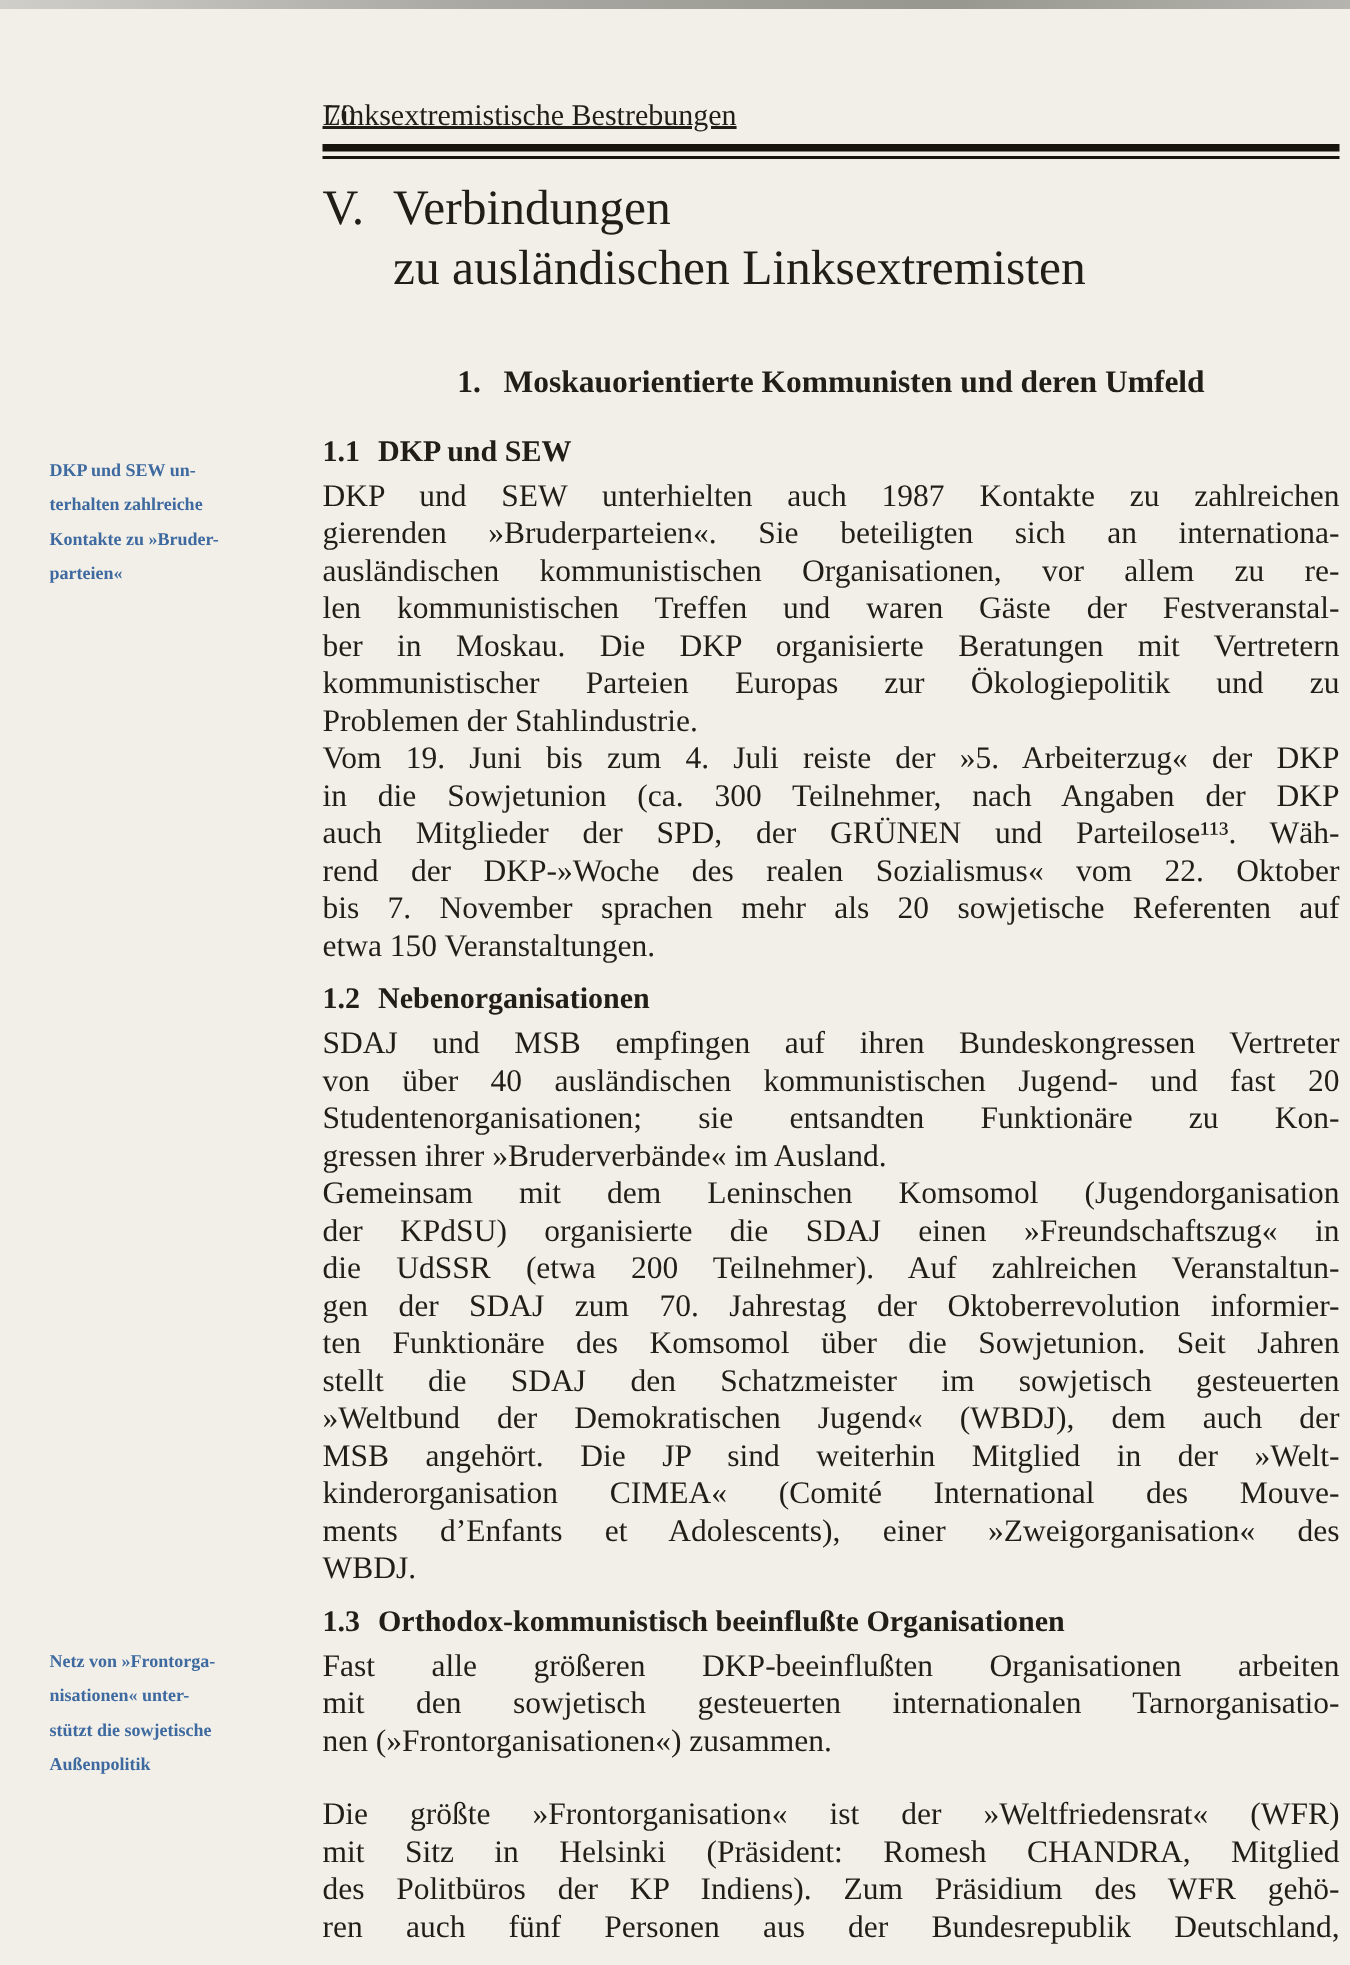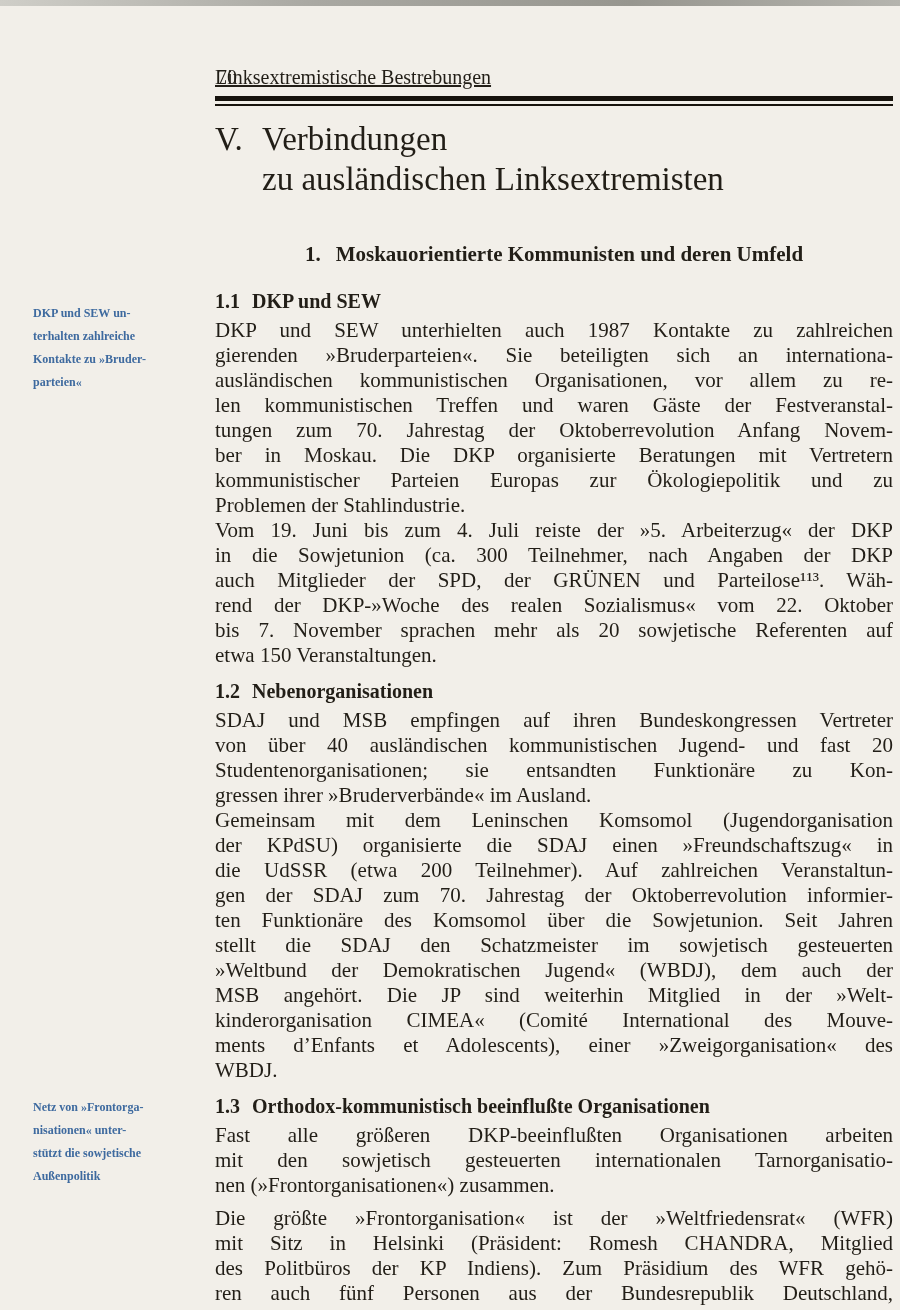--- a/index.html
+++ b/index.html
@@ -44,21 +44,21 @@
   .sub-head { font-weight: bold; font-size: 20px; line-height: 26px; }
   .sub-head .num { display: inline-block; margin-right: 12px; }
 
   #sec1-head { margin-top: 42px; }
   #head-1-1 { margin-top: 21px; }
   #head-1-2 { margin-top: 10px; }
   #head-1-3 { margin-top: 10px; }
 
   .para { margin-top: 4px; }
   .para + .para { margin-top: 0; }
-  .para.gap-before { margin-top: 8px; }
+  .para.gap-before { margin-top: 24px; }
   .para .line {
     font-size: 21px; line-height: 25px;
     white-space: nowrap;
     text-align: justify; text-align-last: justify;
     width: 678px;
   }
   .para .line:last-child { text-align-last: left; }
   .para.all-j .line:last-child { text-align-last: justify; }
 
   .margin-note {
@@ -112,21 +112,20 @@
     </div>
 
     <div class="sub-head" id="head-1-1">
       <span class="num">1.1</span><span>DKP und SEW</span>
     </div>
     <div class="para">
         <div class="line">DKP und SEW unterhielten auch 1987 Kontakte zu zahlreichen</div>
         <div class="line">gierenden »Bruderparteien«. Sie beteiligten sich an internationa-</div>
         <div class="line">ausländischen kommunistischen Organisationen, vor allem zu re-</div>
         <div class="line">len kommunistischen Treffen und waren Gäste der Festveranstal-</div>
-        <div class="line">tungen zum 70. Jahrestag der Oktoberrevolution Anfang Novem-</div>
         <div class="line">ber in Moskau. Die DKP organisierte Beratungen mit Vertretern</div>
         <div class="line">kommunistischer Parteien Europas zur Ökologiepolitik und zu</div>
         <div class="line">Problemen der Stahlindustrie.</div>
       </div>
     <div class="para">
         <div class="line">Vom 19. Juni bis zum 4. Juli reiste der »5. Arbeiterzug« der DKP</div>
         <div class="line">in die Sowjetunion (ca. 300 Teilnehmer, nach Angaben der DKP</div>
         <div class="line">auch Mitglieder der SPD, der GRÜNEN und Parteilose¹¹³. Wäh-</div>
         <div class="line">rend der DKP-»Woche des realen Sozialismus« vom 22. Oktober</div>
         <div class="line">bis 7. November sprachen mehr als 20 sowjetische Referenten auf</div>

